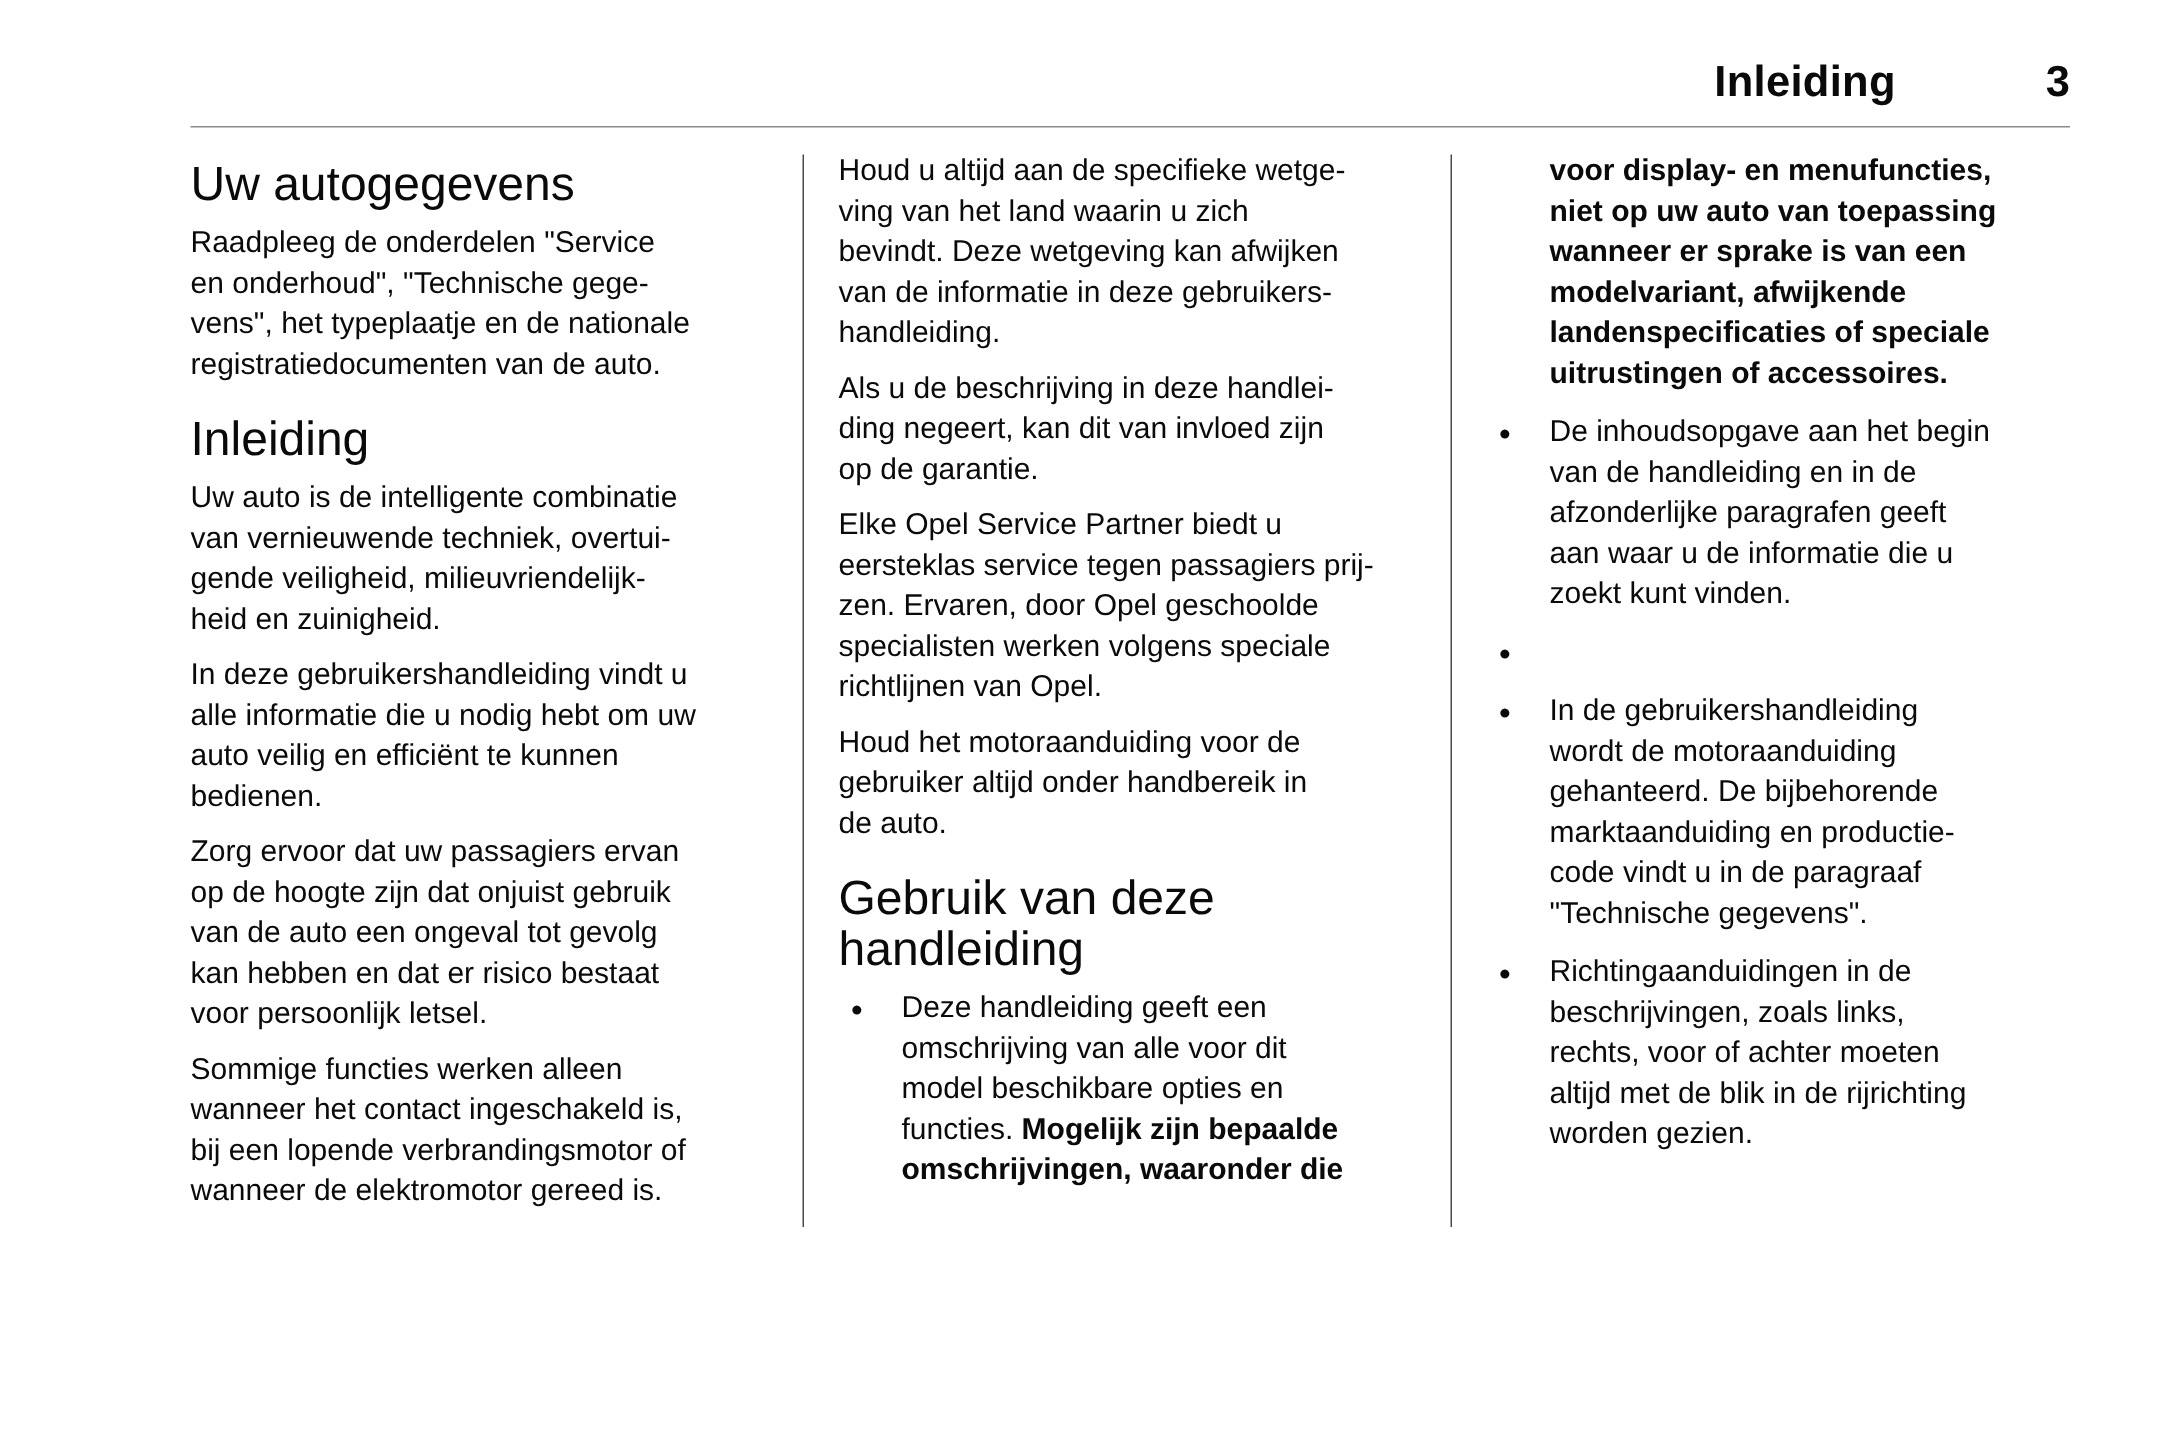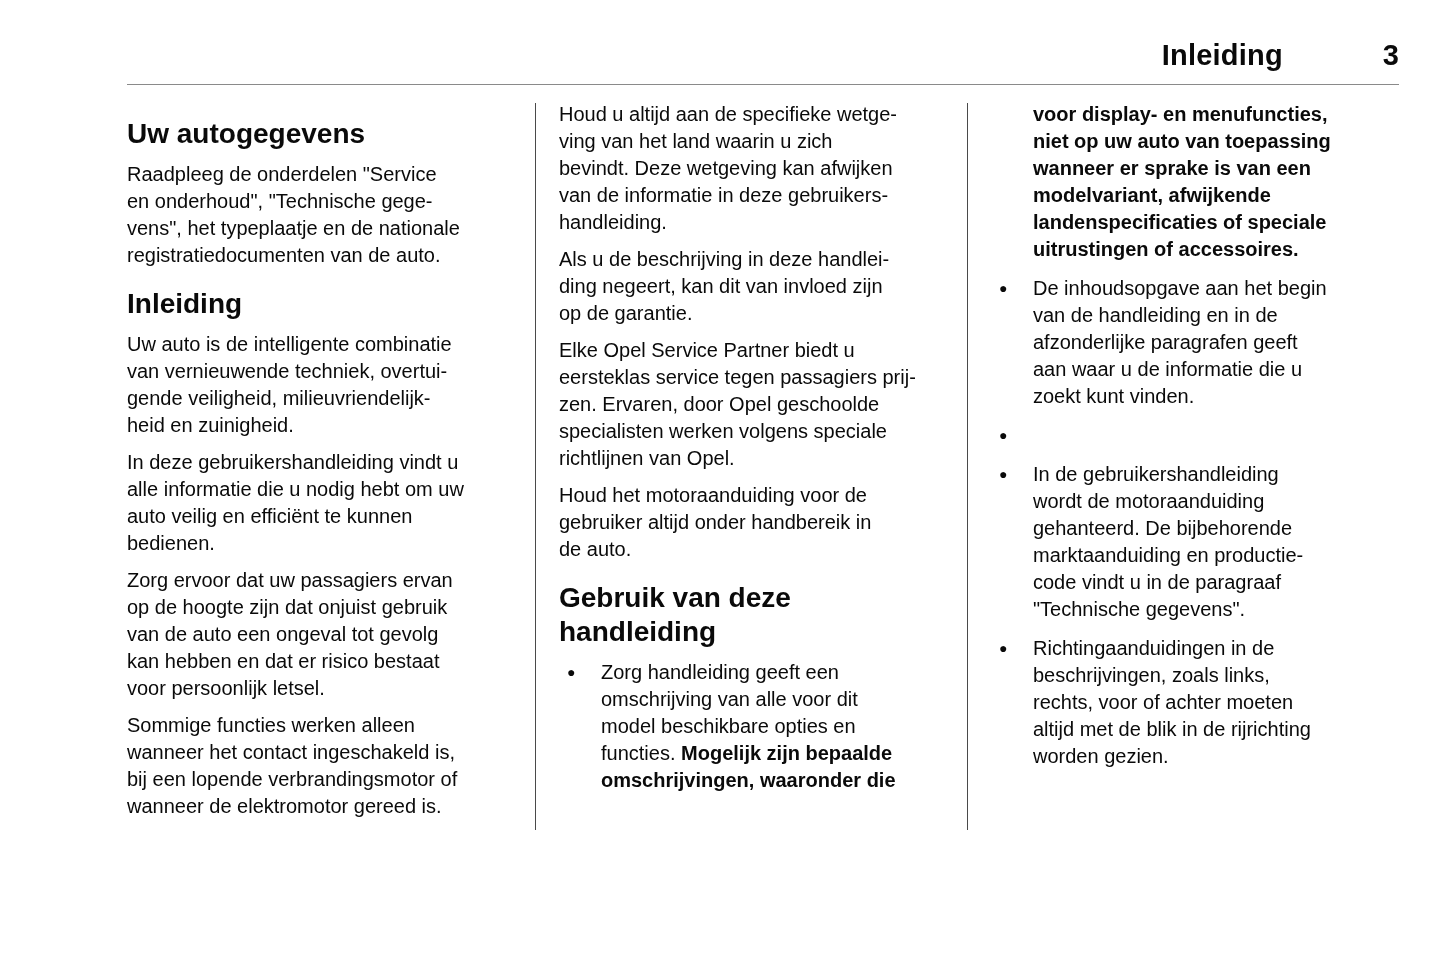--- a/index.html
+++ b/index.html
@@ -12,21 +12,21 @@
     height: 966px;
     overflow: hidden;
     font-family: "Liberation Sans", sans-serif;
     color: #0a0a0a;
     -webkit-font-smoothing: antialiased;
   }
   .page {
     box-sizing: border-box;
     width: 1445px;
     height: 966px;
-    padding: 0 46px 0 127px;
+    padding: 0 65px 0 127px;
   }
   .page-header {
     display: flex;
     justify-content: flex-end;
     align-items: flex-end;
     height: 85px;
     padding-bottom: 12px;
     box-sizing: border-box;
     border-bottom: 1px solid #8a8a8a;
   }
@@ -50,24 +50,24 @@
     flex: 0 0 385px;
     font-size: 20px;
     line-height: 27px;
   }
   .col-divider {
     width: 1px;
     background: #4a4a4a;
     margin: 2px 23px 0 23px;
   }
   .section-heading {
-    font-size: 28px;
+    font-size: 32px;
     line-height: 34px;
-    font-weight: bold;
-    margin: 16px 0 10px 0;
+    font-weight: normal;
+    margin: 4px 0 10px 0;
     white-space: pre-line;
   }
   .section-heading.spaced {
     margin-top: 18px;
   }
   .para {
     margin: 0 0 10px 0;
     white-space: pre-line;
   }
   .bold-run {
@@ -153,21 +153,21 @@
 specialisten werken volgens speciale
 richtlijnen van Opel.</p>
       <p class="para">Houd het motoraanduiding voor de
 gebruiker altijd onder handbereik in
 de auto.</p>
       <h2 class="section-heading spaced">Gebruik van deze
 handleiding</h2>
       <ul class="bullet-list">
         <li class="bullet-item">
           <span class="bullet-icon">●</span>
-          <span class="bullet-text"><span>Zorg handleiding geeft een
+          <span class="bullet-text"><span>Deze handleiding geeft een
 omschrijving van alle voor dit
 model beschikbare opties en
 functies. </span><span class="bold-run">Mogelijk zijn bepaalde
 omschrijvingen, waaronder die</span></span>
         </li>
       </ul>
     </section>
 
     <div class="col-divider"></div>
 

